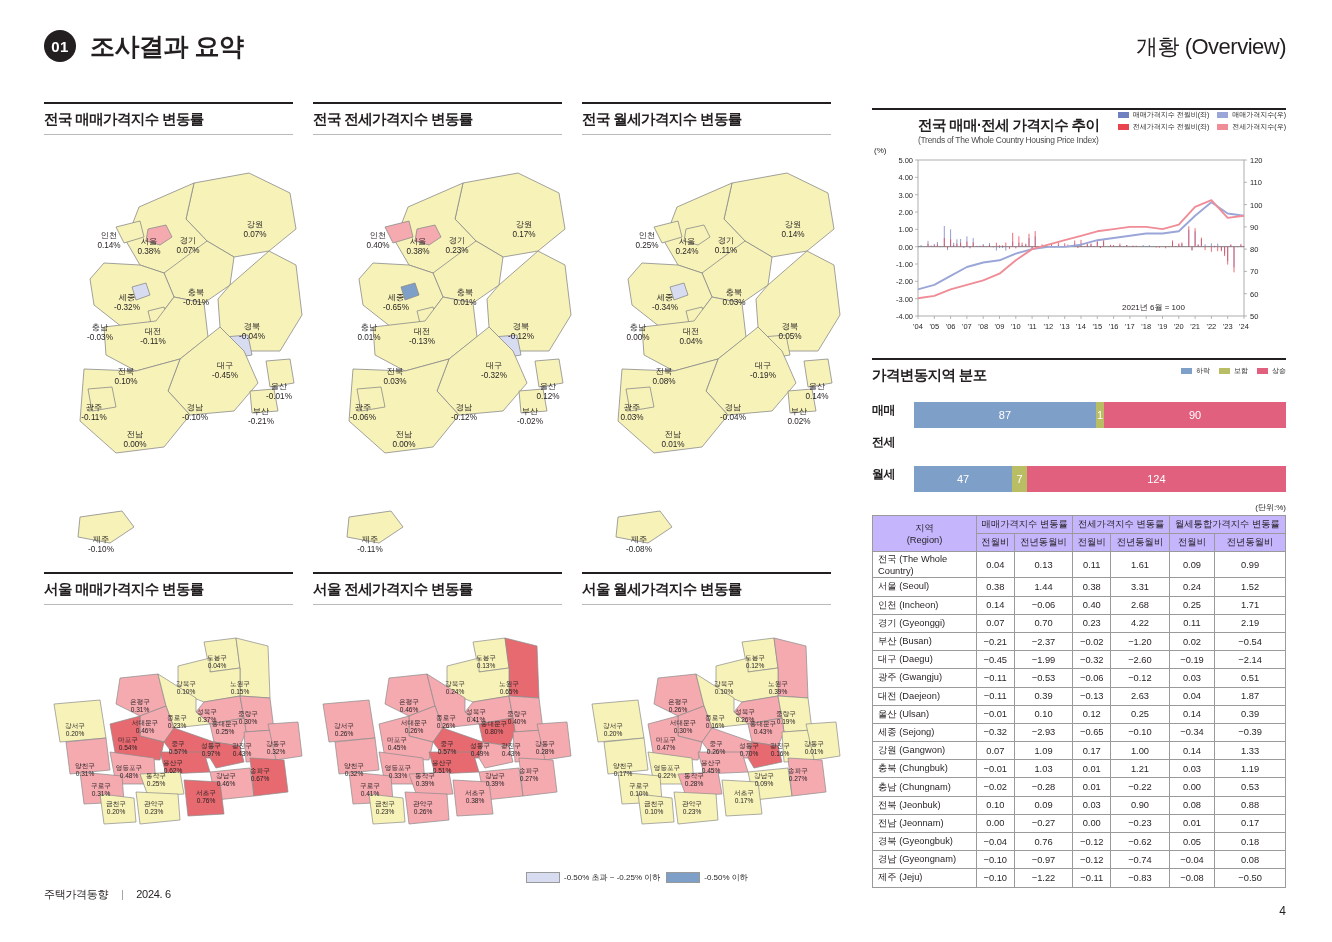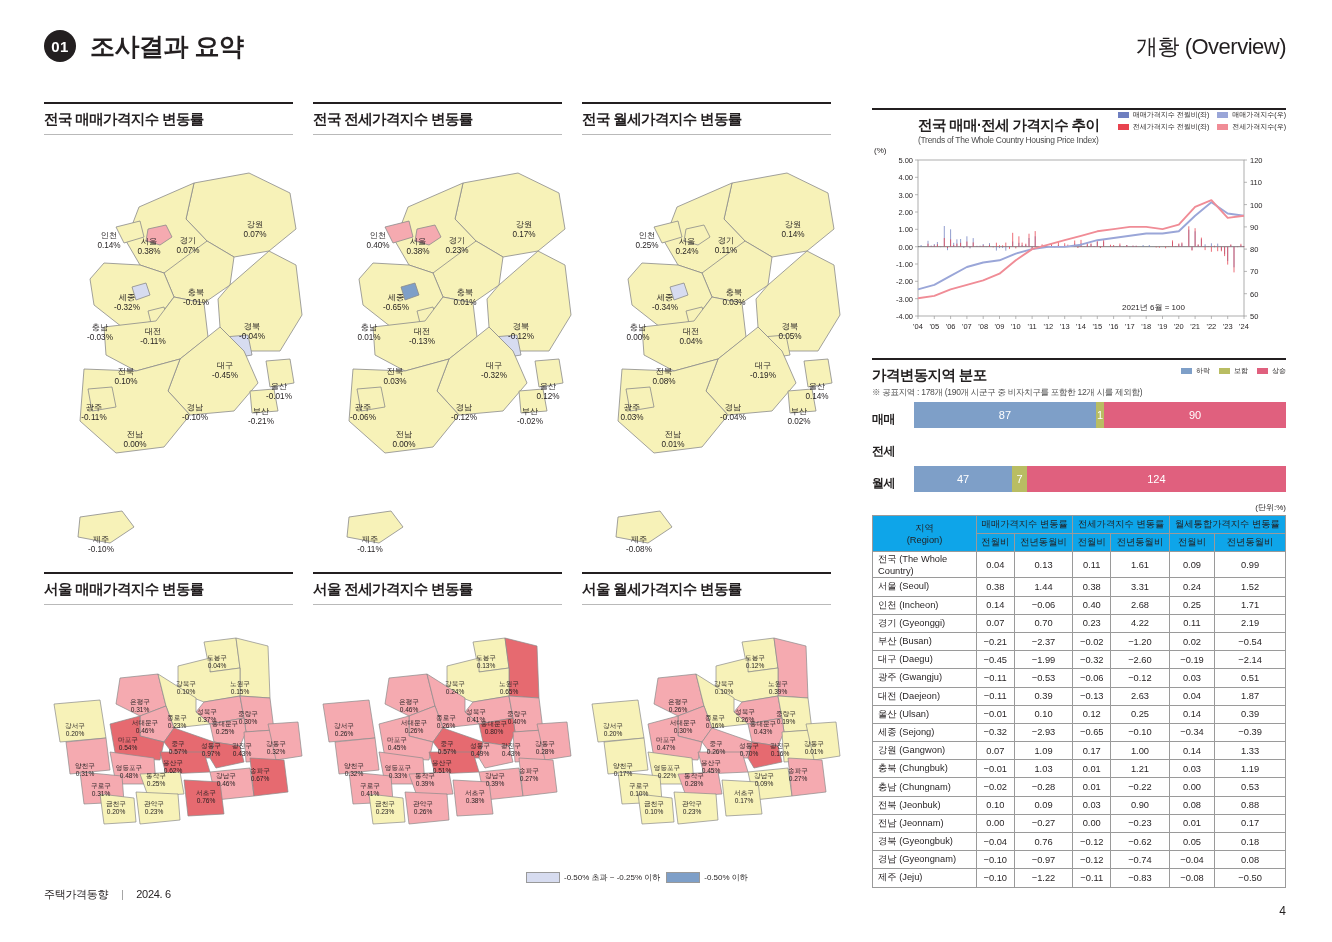--- a/index.html
+++ b/index.html
@@ -68,21 +68,21 @@
   .legend-row { display:flex; align-items:center; gap:4px; font-size:7px; margin-bottom:2px; }
   .legend-swatch { width:11px; height:6px; display:inline-block; }
 
   
   .chart-wrap { position:relative; width:414px; height:210px; }
   .chart-note {
     position:absolute; font-size:8px; color:#231f20;
   }
 
   
-  .dist-row { display:flex; align-items:flex-end; height:26px; margin-bottom:6px; }
+  .dist-row { display:flex; align-items:flex-start; height:26px; margin-bottom:6px; }
   .dist-label { width:42px; font-size:12px; font-weight:bold; letter-spacing:-0.5px; }
   .dist-bar { flex:1; display:flex; height:26px; }
   .dist-seg {
     display:flex; align-items:center; justify-content:center;
     font-size:11px; color:#fff;
   }
   .seg-blue { background:#7e9fc8; }
   .seg-olive { background:#b9bd63; }
   .seg-pink { background:#e0607e; }
 
@@ -92,21 +92,21 @@
     width:414px;
     font-size:9.3px;
   }
   table.data th, table.data td {
     border:1px solid #9a9a9a;
     text-align:center;
     padding:1px 2px;
     height:18.2px;
     color:#231f20;
   }
-  table.data th { background:#0ea5e9; font-weight:normal; }
+  table.data th { background:#c4b5fd; font-weight:normal; }
   table.data td.region { text-align:left; padding-left:5px; }
   .unit-note { text-align:right; font-size:8px; margin-bottom:2px; }
 
   
   .bottom-legend { position:absolute; left:508px; top:872px; width:330px; }
   .bl-row { display:flex; gap:6px; margin-bottom:3px; }
   .bl-item { display:flex; align-items:center; gap:4px; font-size:8px; }
   .bl-sw { width:34px; height:11px; display:inline-block; border:0.5px solid #999; }
 
   
@@ -760,21 +760,20 @@
           <path d="M46.0,145.3 L62.3,140.8 L78.6,131.9 L94.9,123.0 L111.2,118.5 L127.5,116.3 L143.8,109.6 L160.1,105.1 L176.4,102.9 L192.7,102.9 L209.0,100.7 L225.3,96.2 L241.6,94.0 L257.9,91.8 L274.2,89.5 L290.5,89.5 L306.8,87.3 L323.1,71.7 L339.4,58.3 L355.7,69.5 L372.0,71.7 " fill="none" stroke="#9aa6d8" stroke-width="1.9" stroke-linejoin="round"></path>
           <path d="M46.0,154.2 L62.3,151.9 L78.6,145.3 L94.9,140.8 L111.2,136.3 L127.5,129.7 L143.8,116.3 L160.1,105.1 L176.4,100.7 L192.7,96.2 L209.0,91.8 L225.3,87.3 L241.6,85.1 L257.9,82.9 L274.2,82.9 L290.5,85.1 L306.8,80.6 L323.1,62.8 L339.4,56.1 L355.7,73.9 L372.0,71.7 " fill="none" stroke="#f08c96" stroke-width="1.9" stroke-linejoin="round"></path>
         </svg></div>
     <div class="chart-note" style="left:2px; top:2px;">(%)</div>
     <div class="chart-note" style="left:250px; top:158px;">2021년 6월 = 100</div>
   </div>
 
   <div class="rule-dark" style="margin-top:4px;"></div>
   <div style="position:relative; height:30px;">
     <div class="sec-title" style="padding-top:6px;">가격변동지역 분포</div>
-    <div class="sec-sub" style="padding-top:2px;">※ 공표지역 : 178개 (190개 시군구 중 비자치구를 포함한 12개 시를 제외함)</div>
     <div class="legend-box" style="top:6px;">
       <div style="display:flex; gap:9px;">
         <div class="legend-row">
           <span class="legend-swatch" style="background:#7e9fc8"></span>
           <span>하락</span>
         </div>
         <div class="legend-row">
           <span class="legend-swatch" style="background:#b9bd63"></span>
           <span>보합</span>
         </div>

